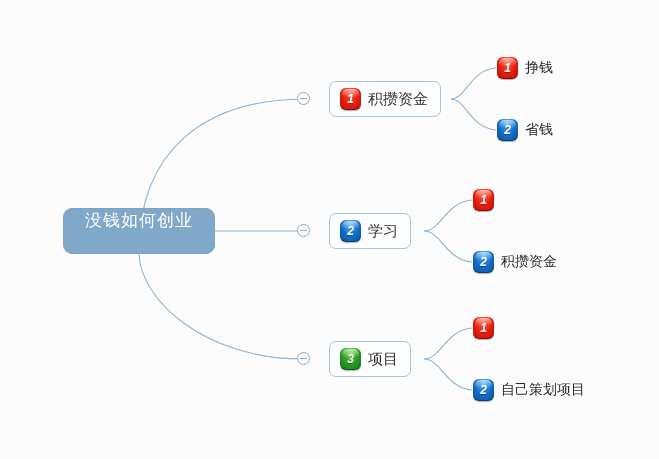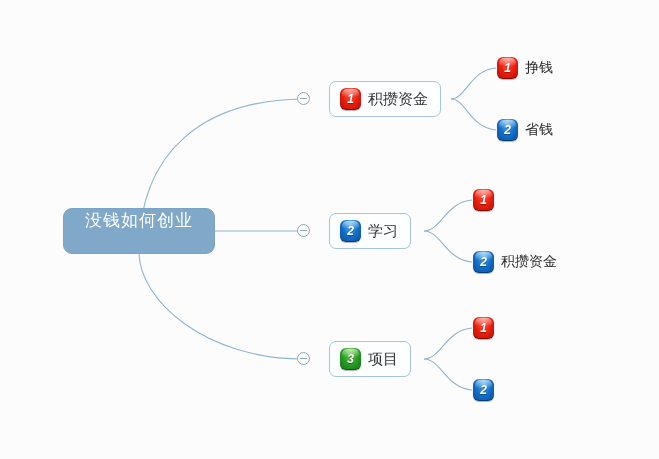--- a/index.html
+++ b/index.html
@@ -234,15 +234,16 @@
   <div class="leaf-node" style="left:473px; top:315px;">
     <span class="badge red">
       <span>1</span>
     </span>
   </div>
 
   <div class="leaf-node" style="left:473px; top:377px;">
     <span class="badge blue">
       <span>2</span>
     </span>
+    <span class="leaf-label">自己策划项目</span>
   </div>
 
 </div>
 
 </body></html>

